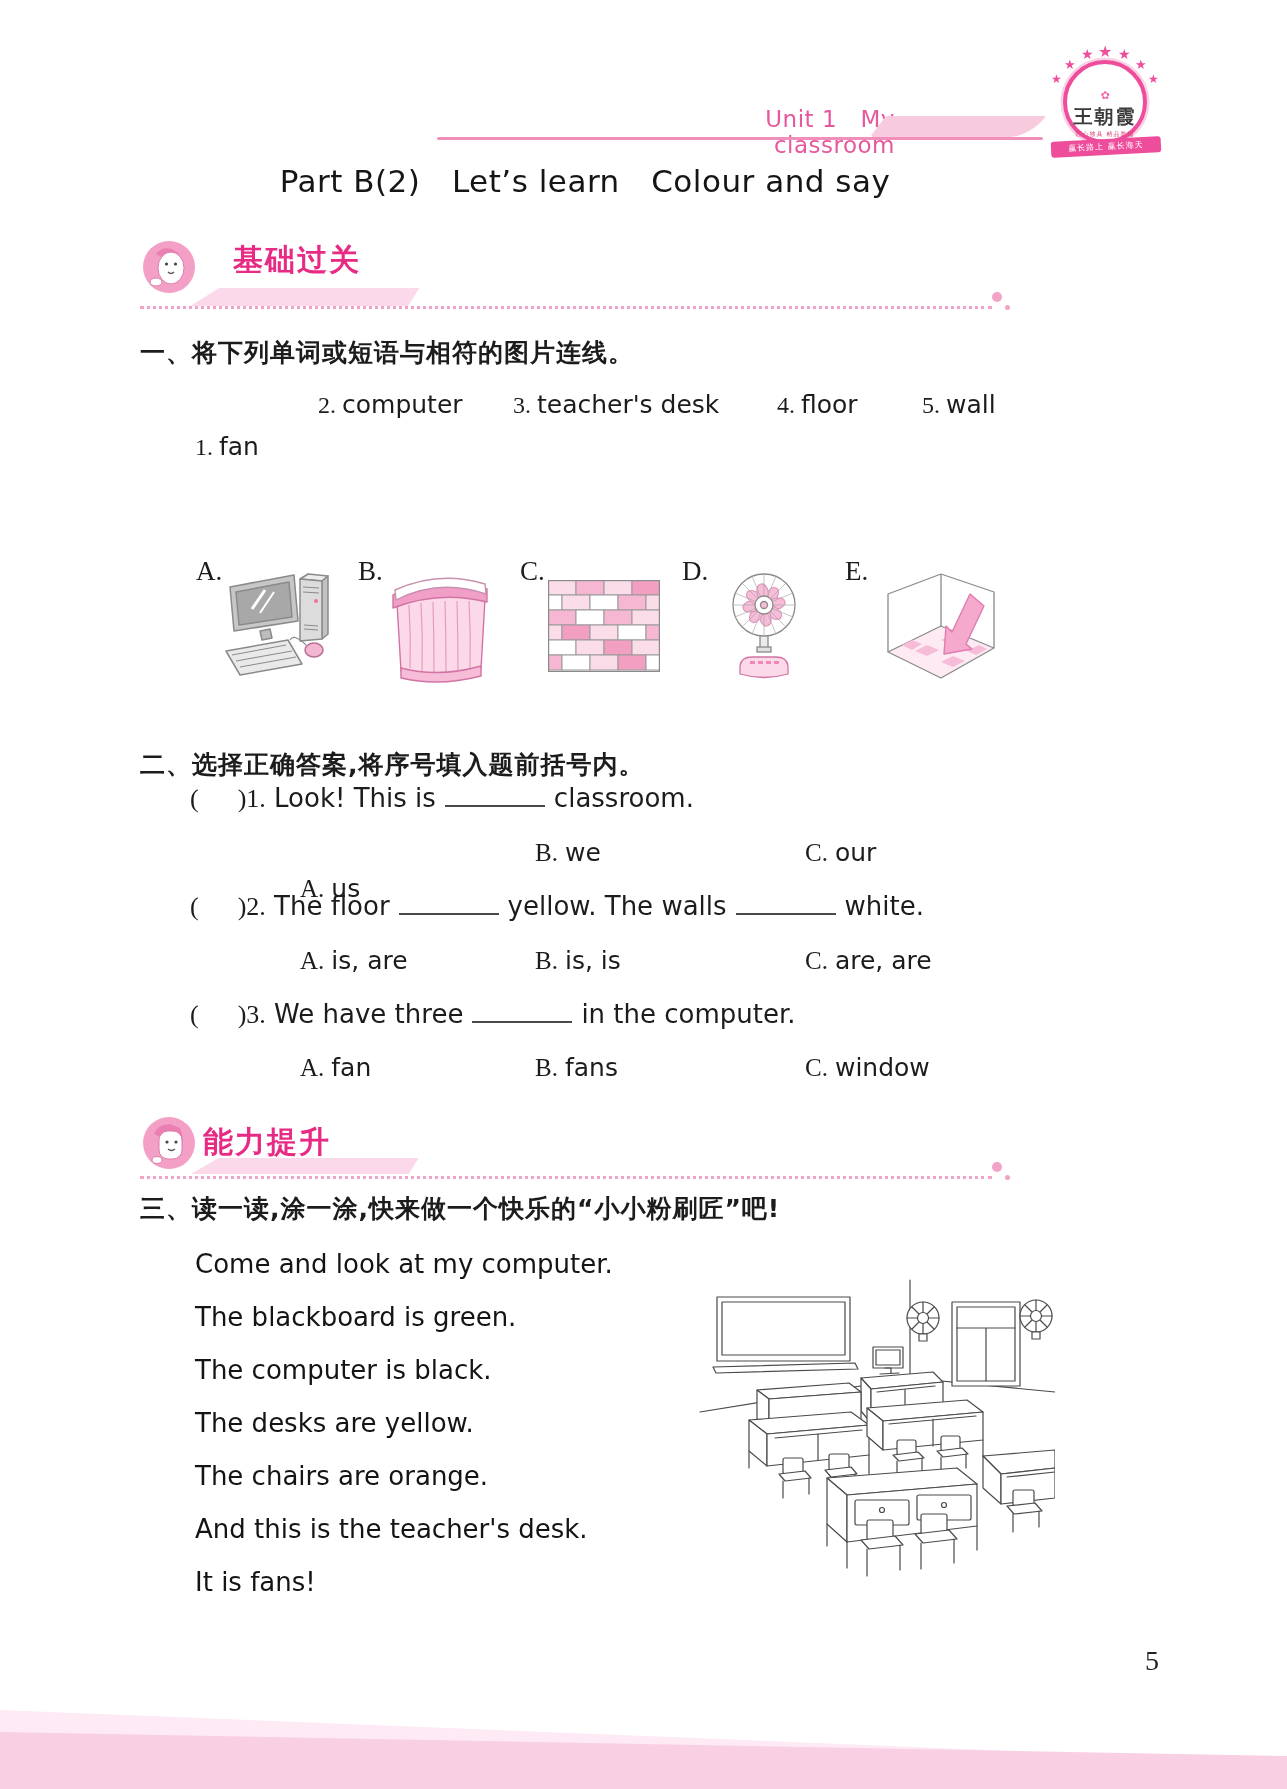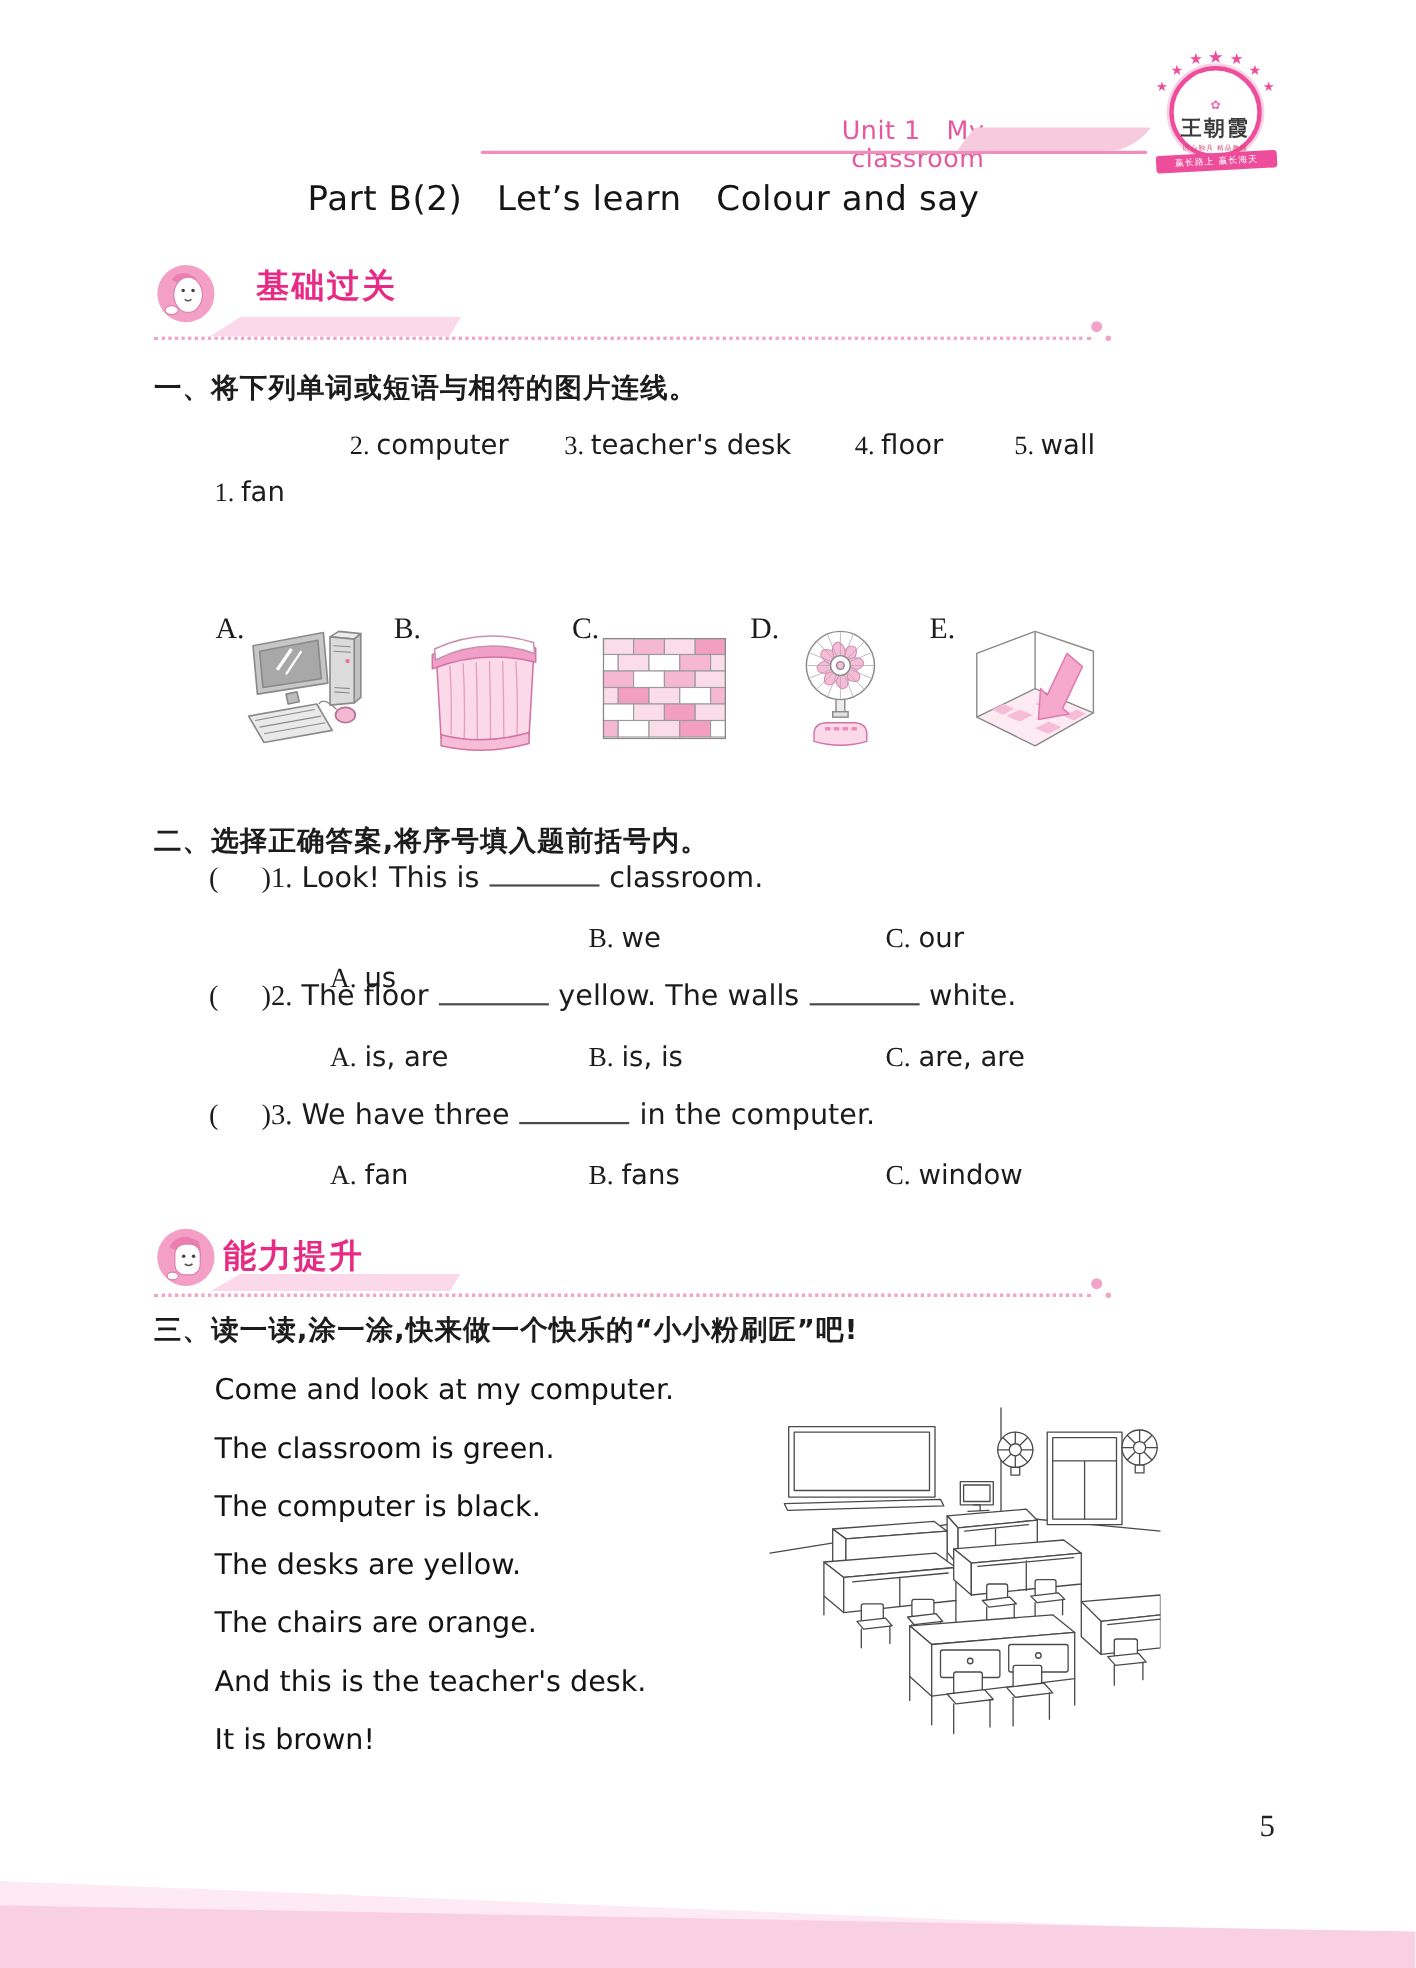--- a/index.html
+++ b/index.html
@@ -301,26 +301,26 @@
   <div class="badge-swoosh" style="left:196px;top:1158px;width:218px;height:16px;"></div>
   <div class="badge-text" style="left:203px;top:1122px;">能力提升</div>
   <div class="dotline" style="left:140px;top:1176px;width:852px;"></div>
   <div class="dot" style="left:992px;top:1162px;width:10px;height:10px;"></div>
   <div class="dot" style="left:1005px;top:1175px;width:5px;height:5px;"></div>
 
   <div class="cn-heading" style="left:140px;top:1192px;">三、读一读,涂一涂,快来做一个快乐的“小小粉刷匠”吧!</div>
 
   <div class="passage">
     <div>Come and look at my computer.</div>
-    <div>The classroom is green.</div>
+    <div>The blackboard is green.</div>
     <div>The computer is black.</div>
     <div>The desks are yellow.</div>
     <div>The chairs are orange.</div>
     <div>And this is the teacher's desk.</div>
-    <div>It is brown!</div>
+    <div>It is fans!</div>
   </div>
 
   <div class="pic" style="left:615px;top:1250px;">
     <svg class="illu-svg" viewBox="0 0 440 345" width="440" height="345">
       <g stroke="#4a4a4a" stroke-width="1.2" fill="none" stroke-linejoin="round" stroke-linecap="round">
 
         <path d="M295,30 L295,128"></path>
         <path d="M85,162 L295,128 L440,142"></path>
 
         <rect x="102" y="47" width="133" height="64" fill="#fff"></rect>

